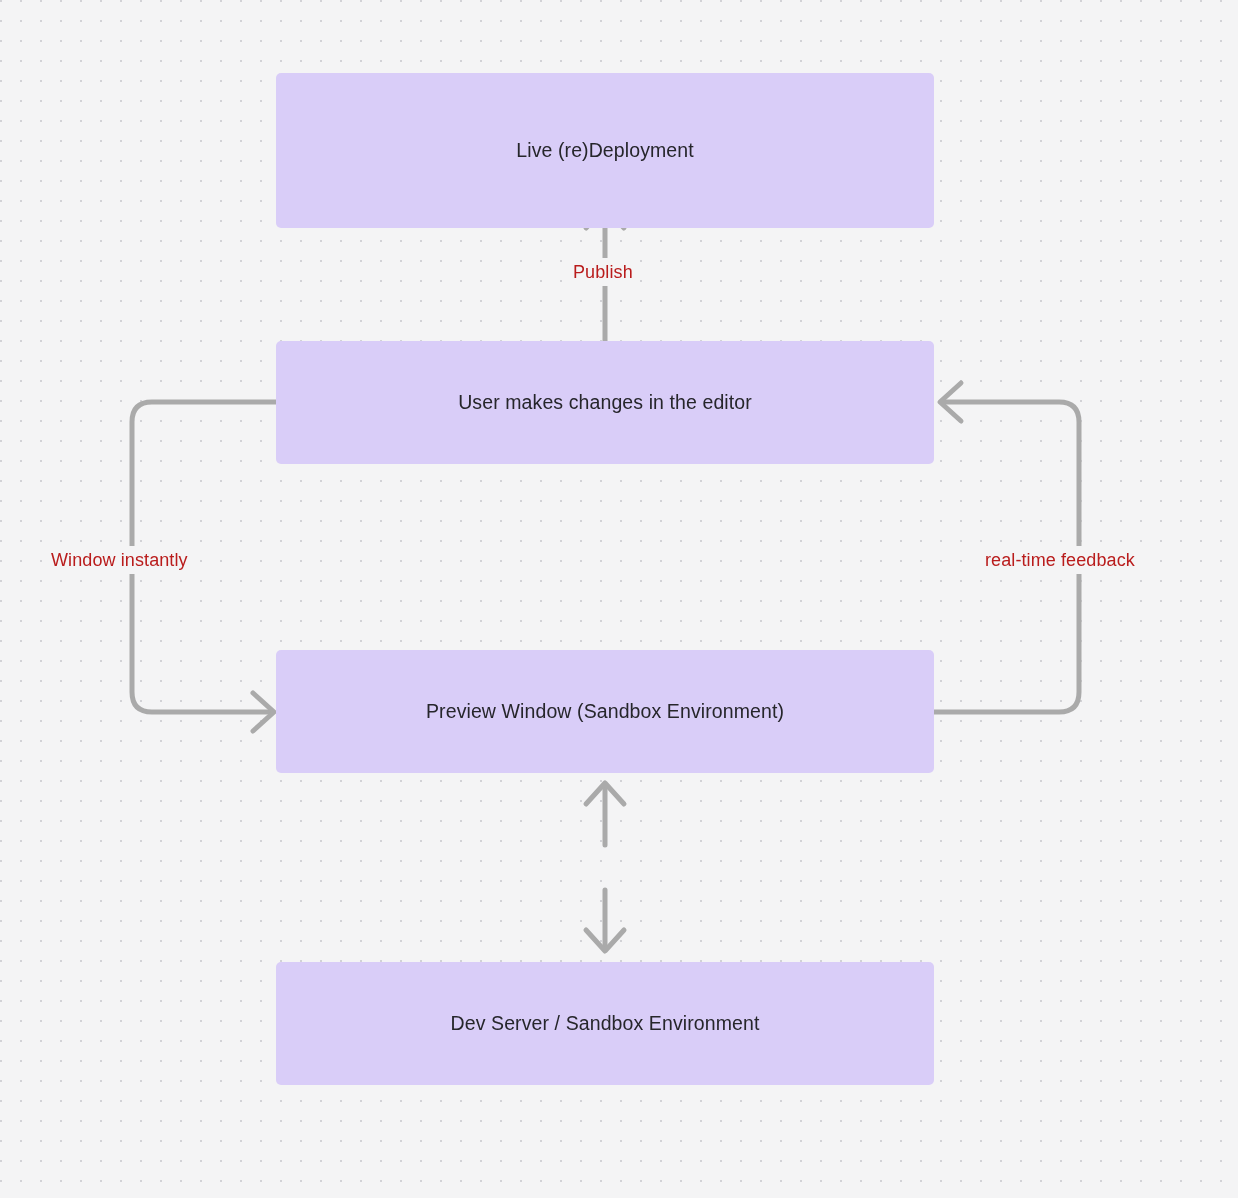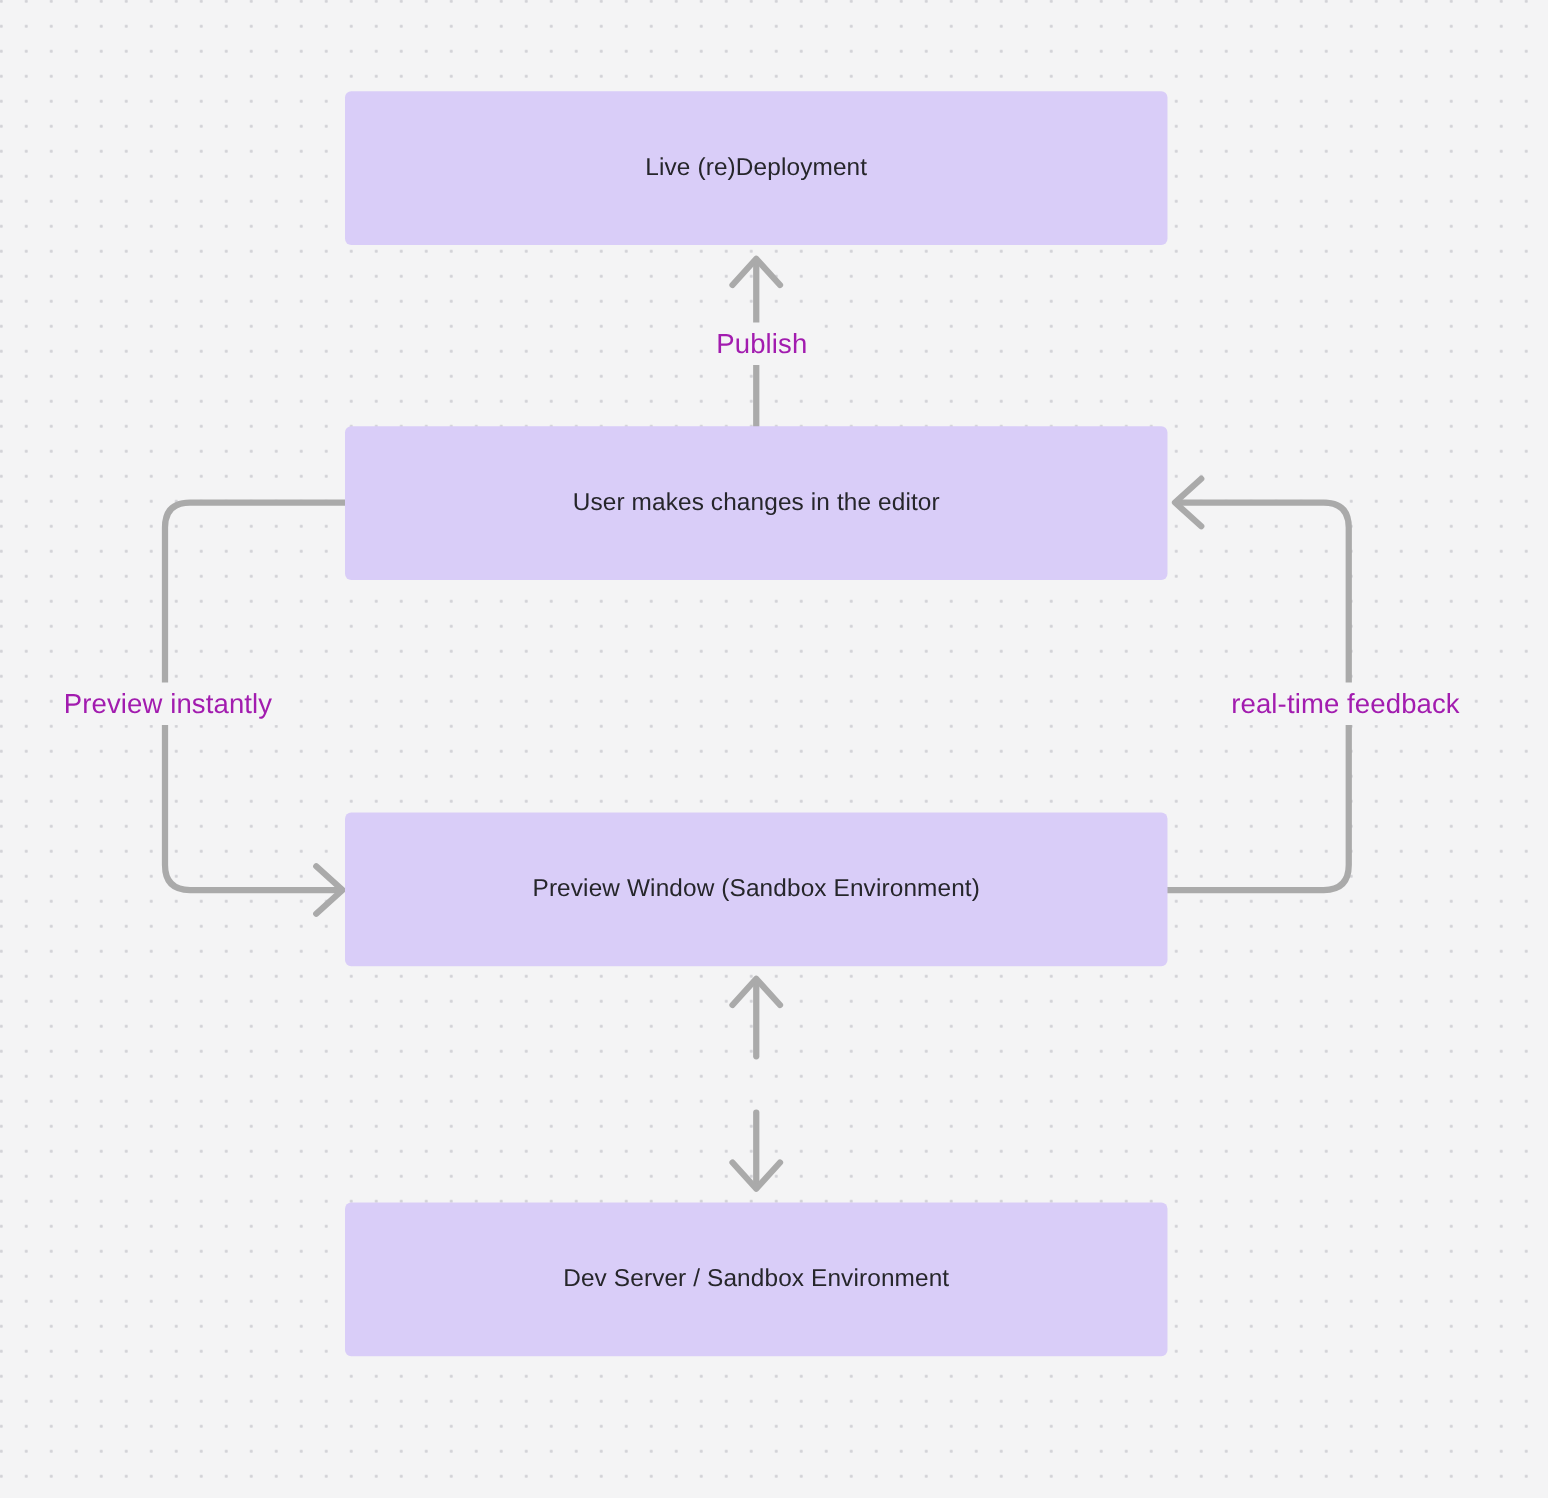--- a/index.html
+++ b/index.html
@@ -48,22 +48,22 @@
     font-size: 19.5px;
     color: #26262b;
     letter-spacing: 0.1px;
     text-align: center;
     line-height: 1.3;
     white-space: nowrap;
   }
 
   .edge-label {
     position: absolute;
-    font-size: 22px;
-    color: #a21caf;
+    font-size: 18px;
+    color: #b91c1c;
     letter-spacing: 0.1px;
     white-space: nowrap;
     background: #f4f4f5;
     padding: 2px 7px;
     line-height: 1.35;
   }
 </style>
 </head>
 <body>
 
@@ -87,36 +87,36 @@
     </g>
 
     <g>
       <path d="M 605 845 L 605 786" stroke="#aaaaaa" stroke-width="5" stroke-linecap="round"></path>
       <path d="M 586 804 L 605 783 L 624 804" stroke="#aaaaaa" stroke-width="5" stroke-linecap="round" stroke-linejoin="round" fill="none"></path>
       <path d="M 605 890 L 605 948" stroke="#aaaaaa" stroke-width="5" stroke-linecap="round"></path>
       <path d="M 586 930 L 605 951 L 624 930" stroke="#aaaaaa" stroke-width="5" stroke-linecap="round" stroke-linejoin="round" fill="none"></path>
     </g>
   </svg>
 
-  <div class="node" style="left:276px; top:73px; width:658px; height:123px;">
+  <div class="node" style="left:276px; top:73px; width:658px; height:155px;">
     <span class="node-label">Live (re)Deployment</span>
   </div>
 
   <div class="node" style="left:276px; top:650px; width:658px; height:123px;">
     <span class="node-label">Preview Window (Sandbox Environment)</span>
   </div>
 
   <div class="node" style="left:276px; top:341px; width:658px; height:123px;">
     <span class="node-label">User makes changes in the editor</span>
   </div>
 
   <div class="node" style="left:276px; top:962px; width:658px; height:123px;justify-content:center;">
     <span class="node-label">Dev Server / Sandbox Environment</span>
   </div>
 
   <div class="edge-label" style="left:566px; top:258px;">Publish</div>
 
-  <div class="edge-label" style="left:44px; top:546px;">Preview instantly</div>
+  <div class="edge-label" style="left:44px; top:546px;">Window instantly</div>
 
   <div class="edge-label" style="left:978px; top:546px;">real-time feedback</div>
 
 
 </div>
 
 </body></html>

